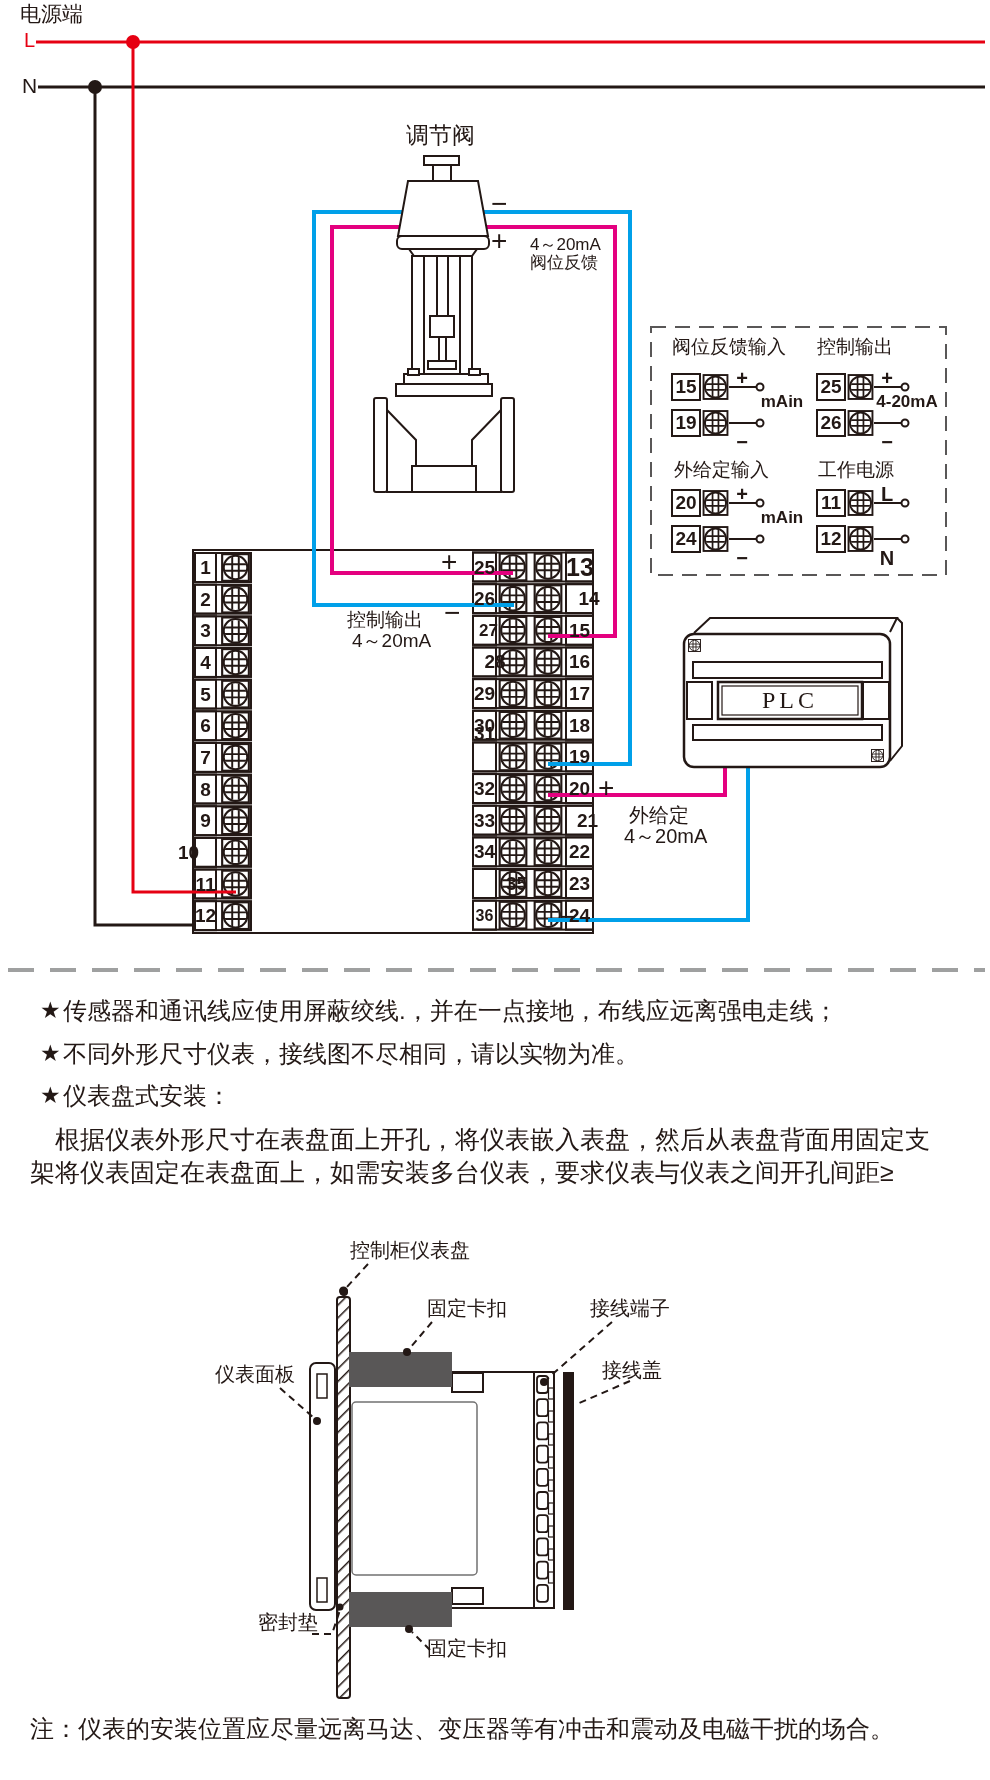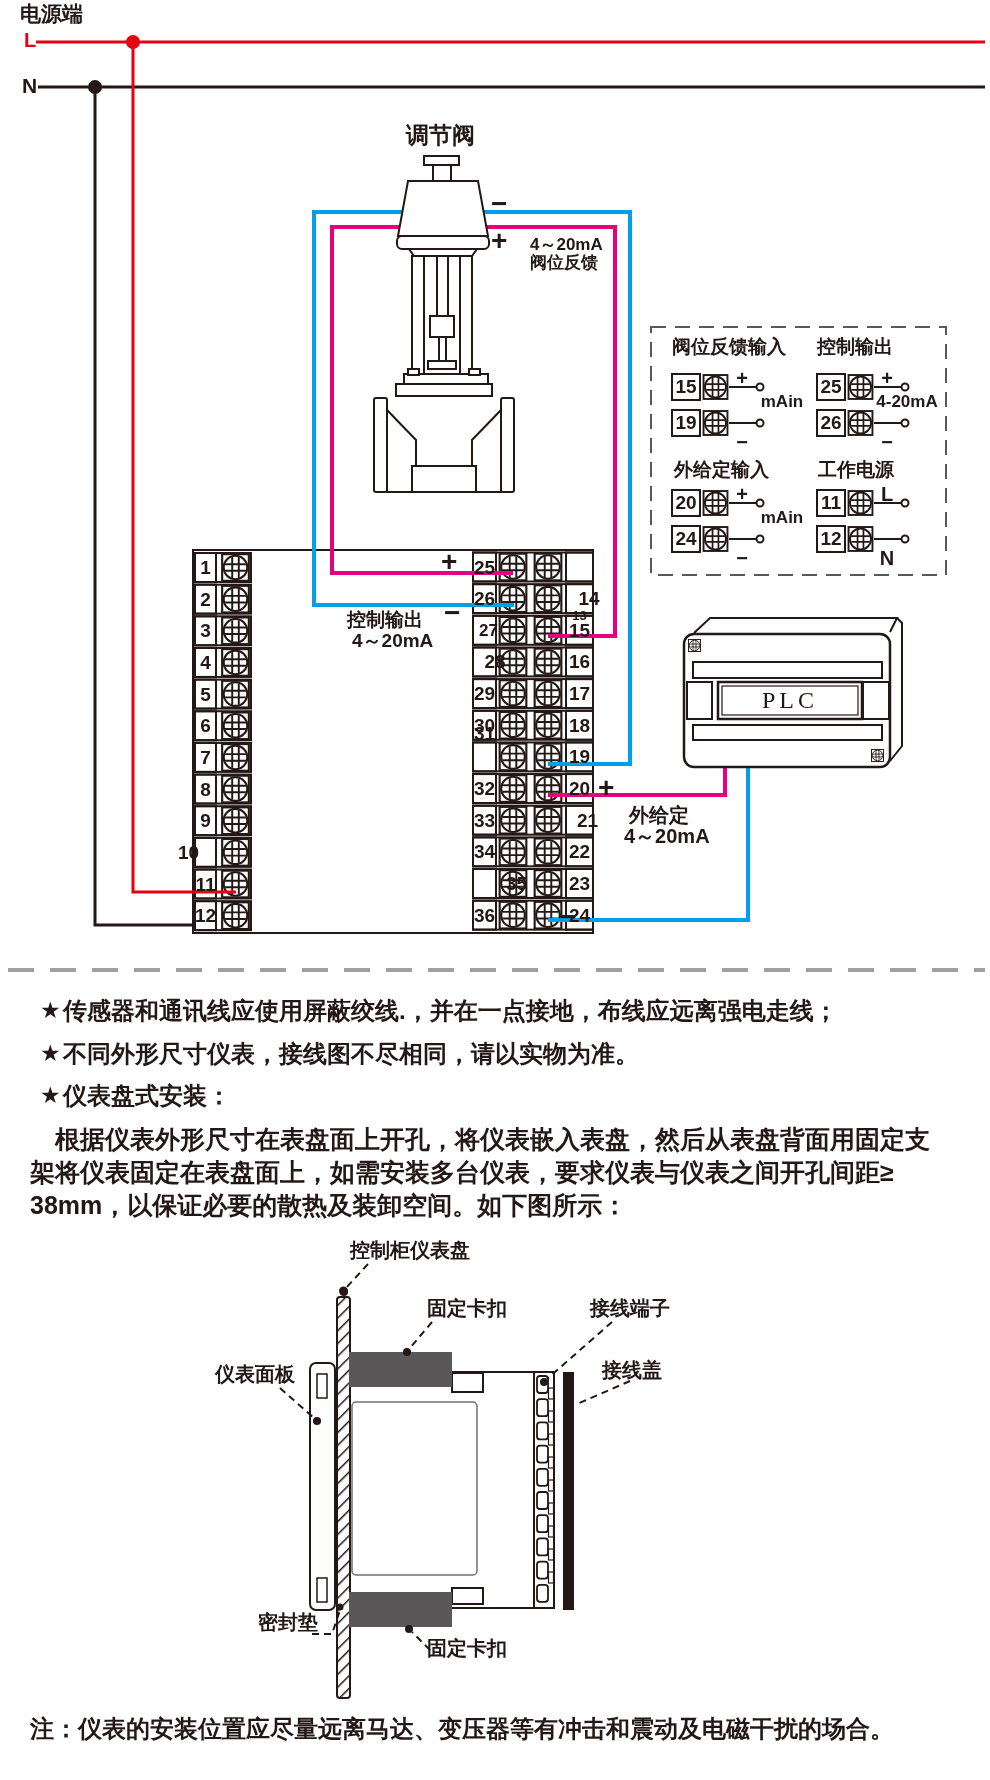--- a/index.html
+++ b/index.html
@@ -1,19 +1,19 @@
 <!DOCTYPE html>
 <html><head>
 <meta charset="utf-8">
 <style>
   html,body{margin:0;padding:0;background:#fff}
   #stage{position:relative;width:990px;height:1780px;background:#fff;overflow:hidden;
          font-family:"Liberation Sans","DejaVu Sans",sans-serif;color:#231815}
   #stage svg{position:absolute;left:0;top:0}
-  .lbl{position:absolute;font-weight:bold;white-space:nowrap;line-height:1.05;color:#231815}
+  .lbl{position:absolute;font-weight:normal;white-space:nowrap;line-height:1.05;color:#231815}
   .num{position:absolute;font-weight:bold;text-align:center;color:#231815}
   .red{color:#e60012}
   .serif{font-family:"Liberation Serif","DejaVu Serif",serif;letter-spacing:4px}
   .ln2{fill:none;stroke:#231815;stroke-width:2}
   .lnw{fill:#fff;stroke:#231815;stroke-width:2}
   .wire-red{fill:none;stroke:#e60012;stroke-width:3}
   .wire-blk{fill:none;stroke:#231815;stroke-width:3}
   .wire-blue{fill:none;stroke:#00a0e9;stroke-width:4}
   .wire-pink{fill:none;stroke:#e4007f;stroke-width:4}
   .leader{fill:none;stroke:#231815;stroke-width:2;stroke-dasharray:7 5}
@@ -318,21 +318,20 @@
 
 <div class="lbl" style="left:40px;top:998px;font-size:23px">★</div>
 <div class="lbl" style="left:63px;top:998px;font-size:24px">传感器和通讯线应使用屏蔽绞线.，并在一点接地，布线应远离强电走线；</div>
 <div class="lbl" style="left:40px;top:1041px;font-size:23px">★</div>
 <div class="lbl" style="left:63px;top:1041px;font-size:24px">不同外形尺寸仪表，接线图不尽相同，请以实物为准。</div>
 <div class="lbl" style="left:40px;top:1083px;font-size:23px">★</div>
 <div class="lbl" style="left:63px;top:1083px;font-size:24px">仪表盘式安装：</div>
 
 <div class="lbl" style="left:55px;top:1126px;font-size:25px">根据仪表外形尺寸在表盘面上开孔，将仪表嵌入表盘，然后从表盘背面用固定支</div>
 <div class="lbl" style="left:30px;top:1159px;font-size:25px">架将仪表固定在表盘面上，如需安装多台仪表，要求仪表与仪表之间开孔间距≥</div>
-<div class="lbl" style="left:30px;top:1192px;font-size:25px">38mm，以保证必要的散热及装卸空间。如下图所示：</div>
 
 <div class="lbl" style="left:350px;top:1240px;font-size:20px">控制柜仪表盘</div>
 <div class="lbl" style="left:427px;top:1298px;font-size:20px">固定卡扣</div>
 <div class="lbl" style="left:590px;top:1298px;font-size:20px">接线端子</div>
 <div class="lbl" style="left:602px;top:1360px;font-size:20px">接线盖</div>
 <div class="lbl" style="left:215px;top:1364px;font-size:20px">仪表面板</div>
 <div class="lbl" style="left:258px;top:1612px;font-size:20px">密封垫</div>
 <div class="lbl" style="left:427px;top:1638px;font-size:20px">固定卡扣</div>
 
 <div class="lbl" style="left:30px;top:1716px;font-size:24px">注：仪表的安装位置应尽量远离马达、变压器等有冲击和震动及电磁干扰的场合。</div>
@@ -342,42 +341,42 @@
     <div class="num" style="left: 195px; top: 647.95px; width: 21px; line-height: 29px; font-size: 19px;">4</div>
     <div class="num" style="left: 195px; top: 679.6px; width: 21px; line-height: 29px; font-size: 19px;">5</div>
     <div class="num" style="left: 195px; top: 711.25px; width: 21px; line-height: 29px; font-size: 19px;">6</div>
     <div class="num" style="left: 195px; top: 742.9px; width: 21px; line-height: 29px; font-size: 19px;">7</div>
     <div class="num" style="left: 195px; top: 774.55px; width: 21px; line-height: 29px; font-size: 19px;">8</div>
     <div class="num" style="left: 195px; top: 806.2px; width: 21px; line-height: 29px; font-size: 19px;">9</div>
     <div class="num" style="left: 178px; top: 837.85px; width: 21px; line-height: 29px; font-size: 19px;">10</div>
     <div class="num" style="left: 195px; top: 869.5px; width: 21px; line-height: 29px; font-size: 19px;">11</div>
     <div class="num" style="left: 195px; top: 901.15px; width: 21px; line-height: 29px; font-size: 19px;">12</div>
     <div class="num" style="left: 473px; top: 552.5px; width: 23px; line-height: 29px; font-size: 19px;">25</div>
-    <div class="num" style="left: 566px; top: 552.5px; width: 27px; line-height: 29px; font-size: 13px; margin-top: 48px;">13</div>
+    <div class="num" style="left: 566px; top: 552.5px; width: 27px; line-height: 29px; font-size: 25px;">13</div>
     <div class="num" style="left: 473px; top: 584.15px; width: 23px; line-height: 29px; font-size: 19px;">26</div>
     <div class="num" style="left: 566px; top: 584.15px; width: 46px; line-height: 29px; font-size: 19px;">14</div>
     <div class="num" style="left: 473px; top: 615.8px; width: 31px; line-height: 29px; font-size: 17px;">27</div>
     <div class="num" style="left: 566px; top: 615.8px; width: 27px; line-height: 29px; font-size: 19px;">15</div>
     <div class="num" style="left: 473px; top: 647.45px; width: 44px; line-height: 29px; font-size: 19px;">28</div>
     <div class="num" style="left: 566px; top: 647.45px; width: 27px; line-height: 29px; font-size: 19px;">16</div>
     <div class="num" style="left: 473px; top: 679.1px; width: 23px; line-height: 29px; font-size: 19px;">29</div>
     <div class="num" style="left: 566px; top: 679.1px; width: 27px; line-height: 29px; font-size: 19px;">17</div>
     <div class="num" style="left: 473px; top: 710.75px; width: 23px; line-height: 29px; font-size: 19px;">30</div>
     <div class="num" style="left: 566px; top: 710.75px; width: 27px; line-height: 29px; font-size: 19px;">18</div>
     <div class="num" style="left: 473px; top: 719px; width: 23px; line-height: 29px; font-size: 19px;">31</div>
     <div class="num" style="left: 566px; top: 742.4px; width: 27px; line-height: 29px; font-size: 19px;">19</div>
     <div class="num" style="left: 473px; top: 774.05px; width: 23px; line-height: 29px; font-size: 19px;">32</div>
     <div class="num" style="left: 566px; top: 774.05px; width: 27px; line-height: 29px; font-size: 19px;">20</div>
     <div class="num" style="left: 473px; top: 805.7px; width: 23px; line-height: 29px; font-size: 19px;">33</div>
     <div class="num" style="left: 566px; top: 805.7px; width: 43px; line-height: 29px; font-size: 19px;">21</div>
     <div class="num" style="left: 473px; top: 837.35px; width: 23px; line-height: 29px; font-size: 19px;">34</div>
     <div class="num" style="left: 566px; top: 837.35px; width: 27px; line-height: 29px; font-size: 19px;">22</div>
     <div class="num" style="left: 473px; top: 869px; width: 23px; line-height: 29px; font-size: 19px; margin-left: 32px;">35</div>
     <div class="num" style="left: 566px; top: 869px; width: 27px; line-height: 29px; font-size: 19px;">23</div>
-    <div class="num" style="left: 473px; top: 900.65px; width: 23px; line-height: 29px; font-size: 19px;">36</div>
+    <div class="num" style="left: 473px; top: 900.65px; width: 23px; line-height: 29px; font-size: 16px;">36</div>
     <div class="num" style="left: 566px; top: 900.65px; width: 27px; line-height: 29px; font-size: 19px;">24</div>
     <div class="num" style="left: 672px; top: 374px; width: 28px; line-height: 26px; font-size: 19px;">15</div>
     <div class="num" style="left: 728px; top: 368px; width: 28px; line-height: 20px; font-size: 20px;">+</div>
     <div class="num" style="left: 672px; top: 410px; width: 28px; line-height: 26px; font-size: 19px;">19</div>
     <div class="num" style="left: 728px; top: 432px; width: 28px; line-height: 20px; font-size: 20px;">−</div>
     <div class="num" style="left: 750px; top: 392px; width: 64px; line-height: 20px; font-size: 17px;">mAin</div>
     <div class="num" style="left: 817px; top: 374px; width: 28px; line-height: 26px; font-size: 19px;">25</div>
     <div class="num" style="left: 873px; top: 368px; width: 28px; line-height: 20px; font-size: 20px;">+</div>
     <div class="num" style="left: 817px; top: 410px; width: 28px; line-height: 26px; font-size: 19px;">26</div>
     <div class="num" style="left: 873px; top: 432px; width: 28px; line-height: 20px; font-size: 20px;">−</div>

